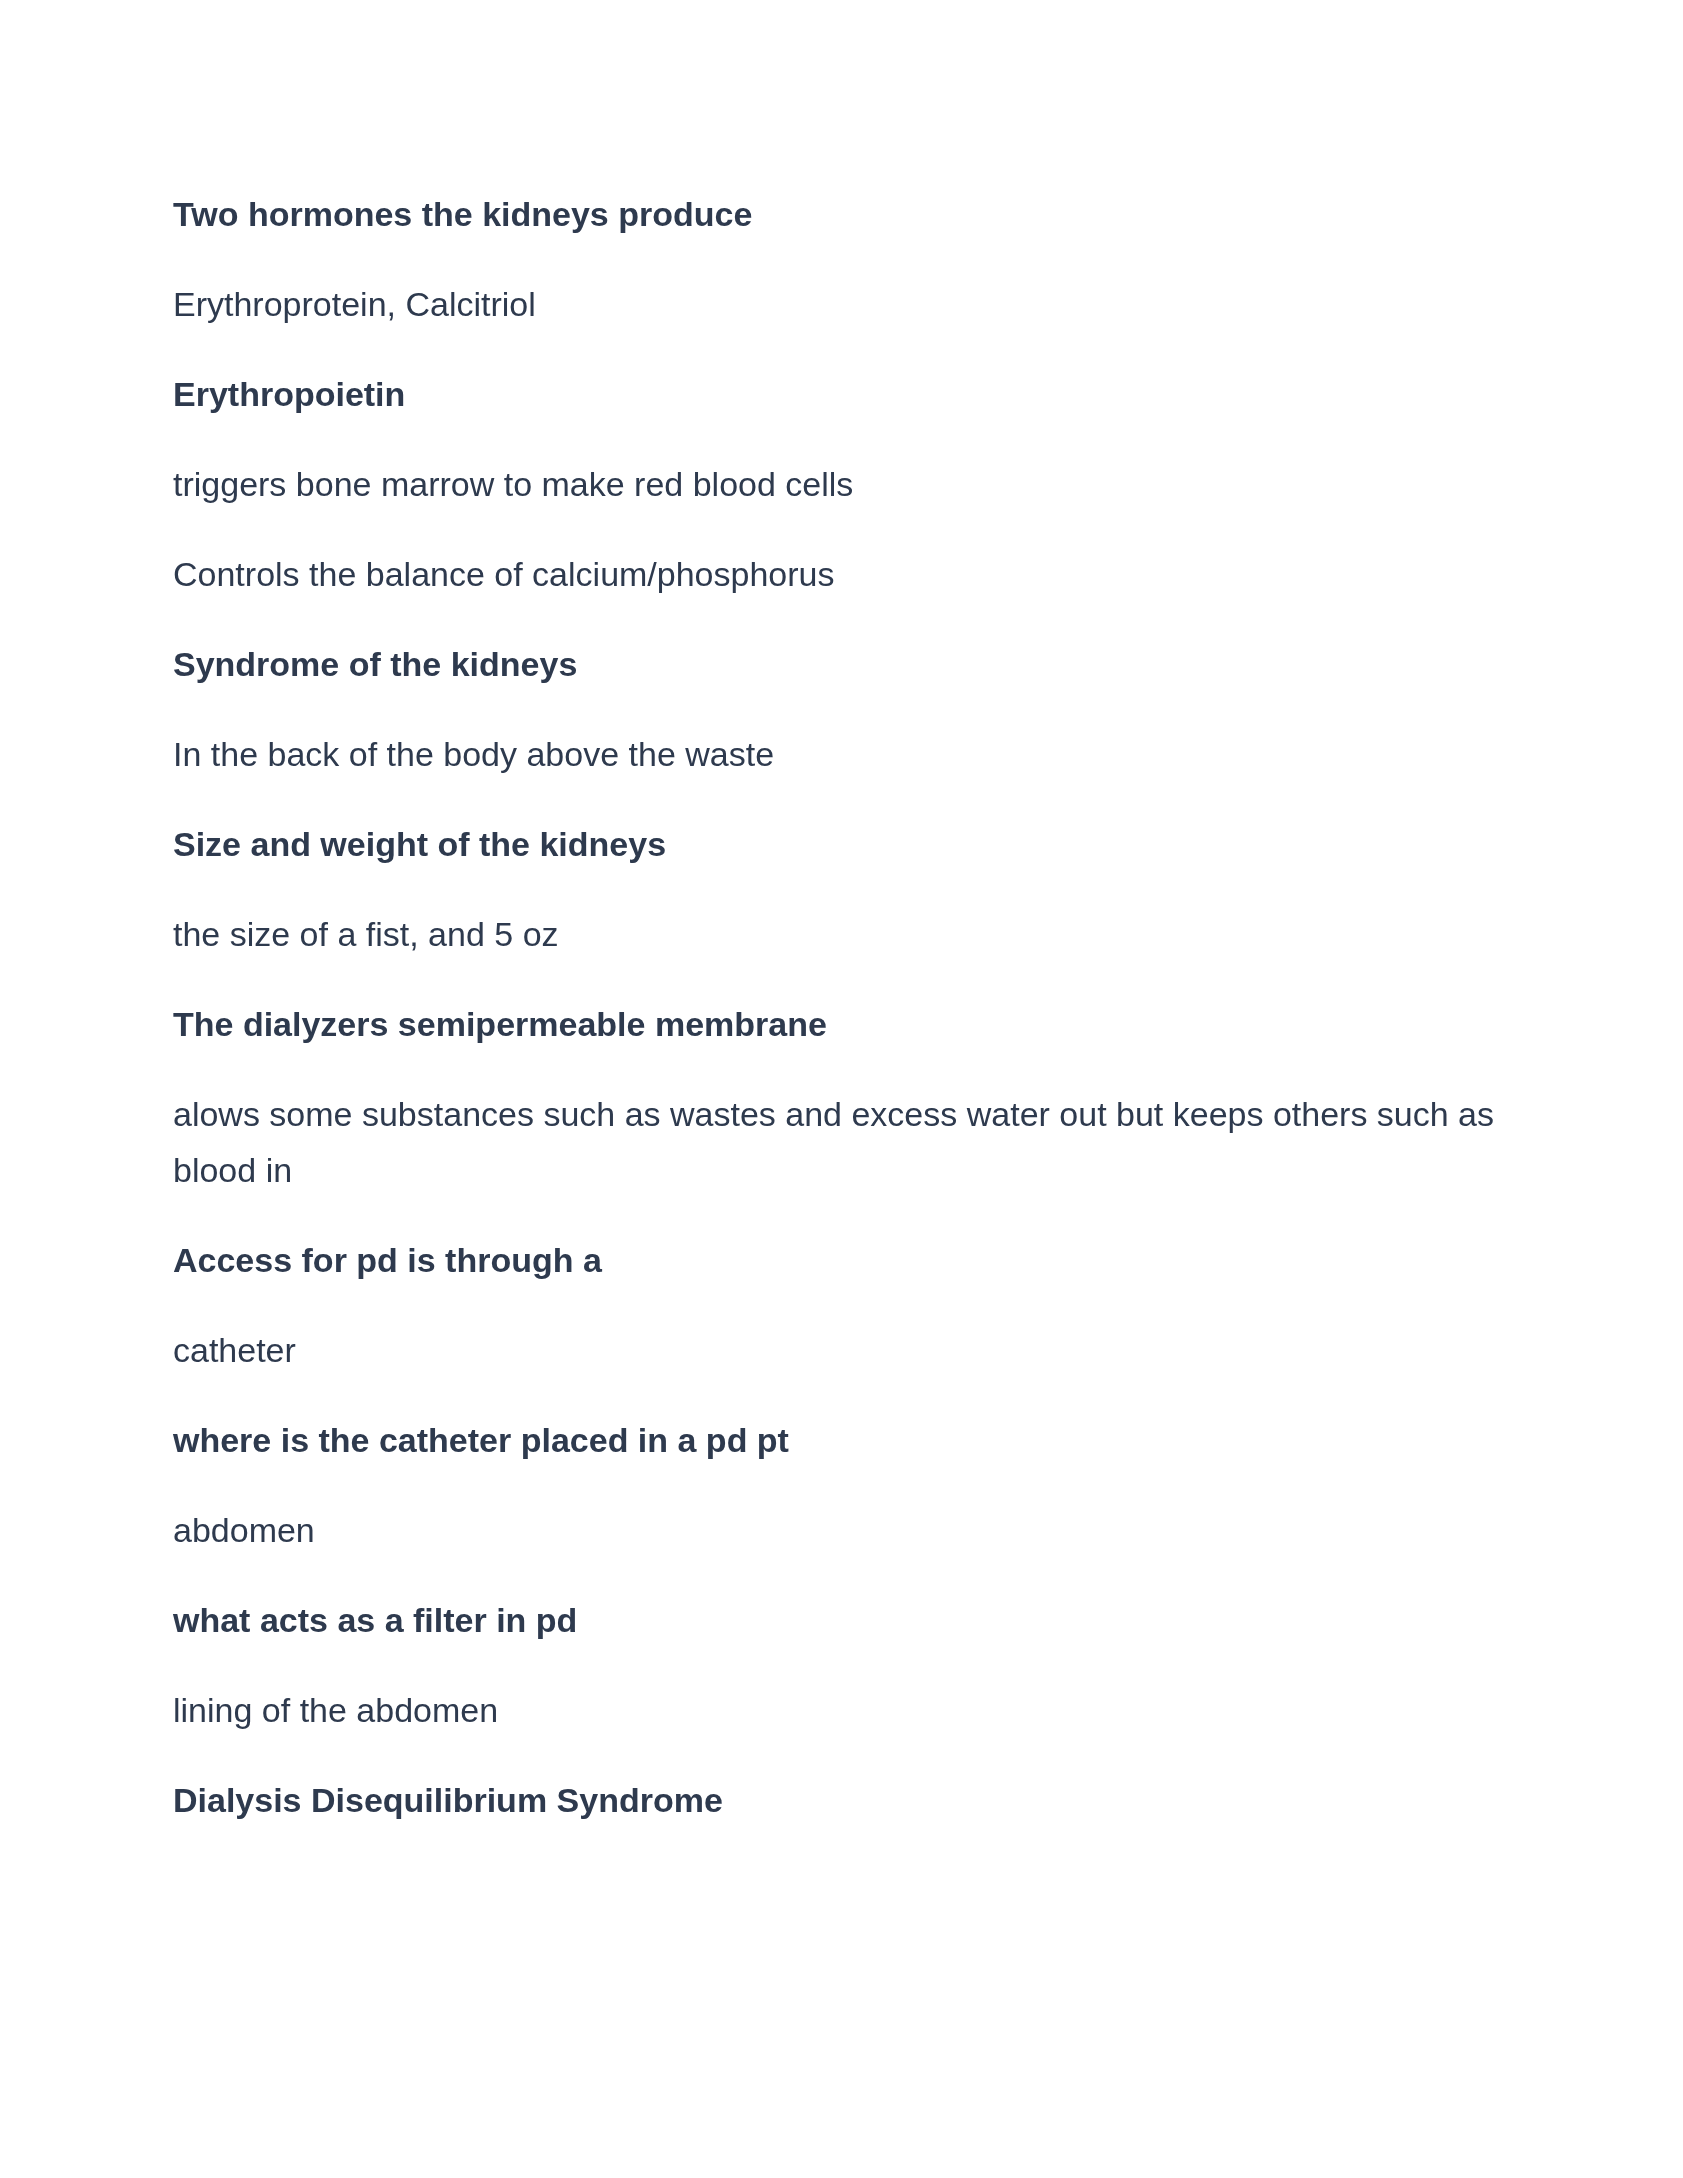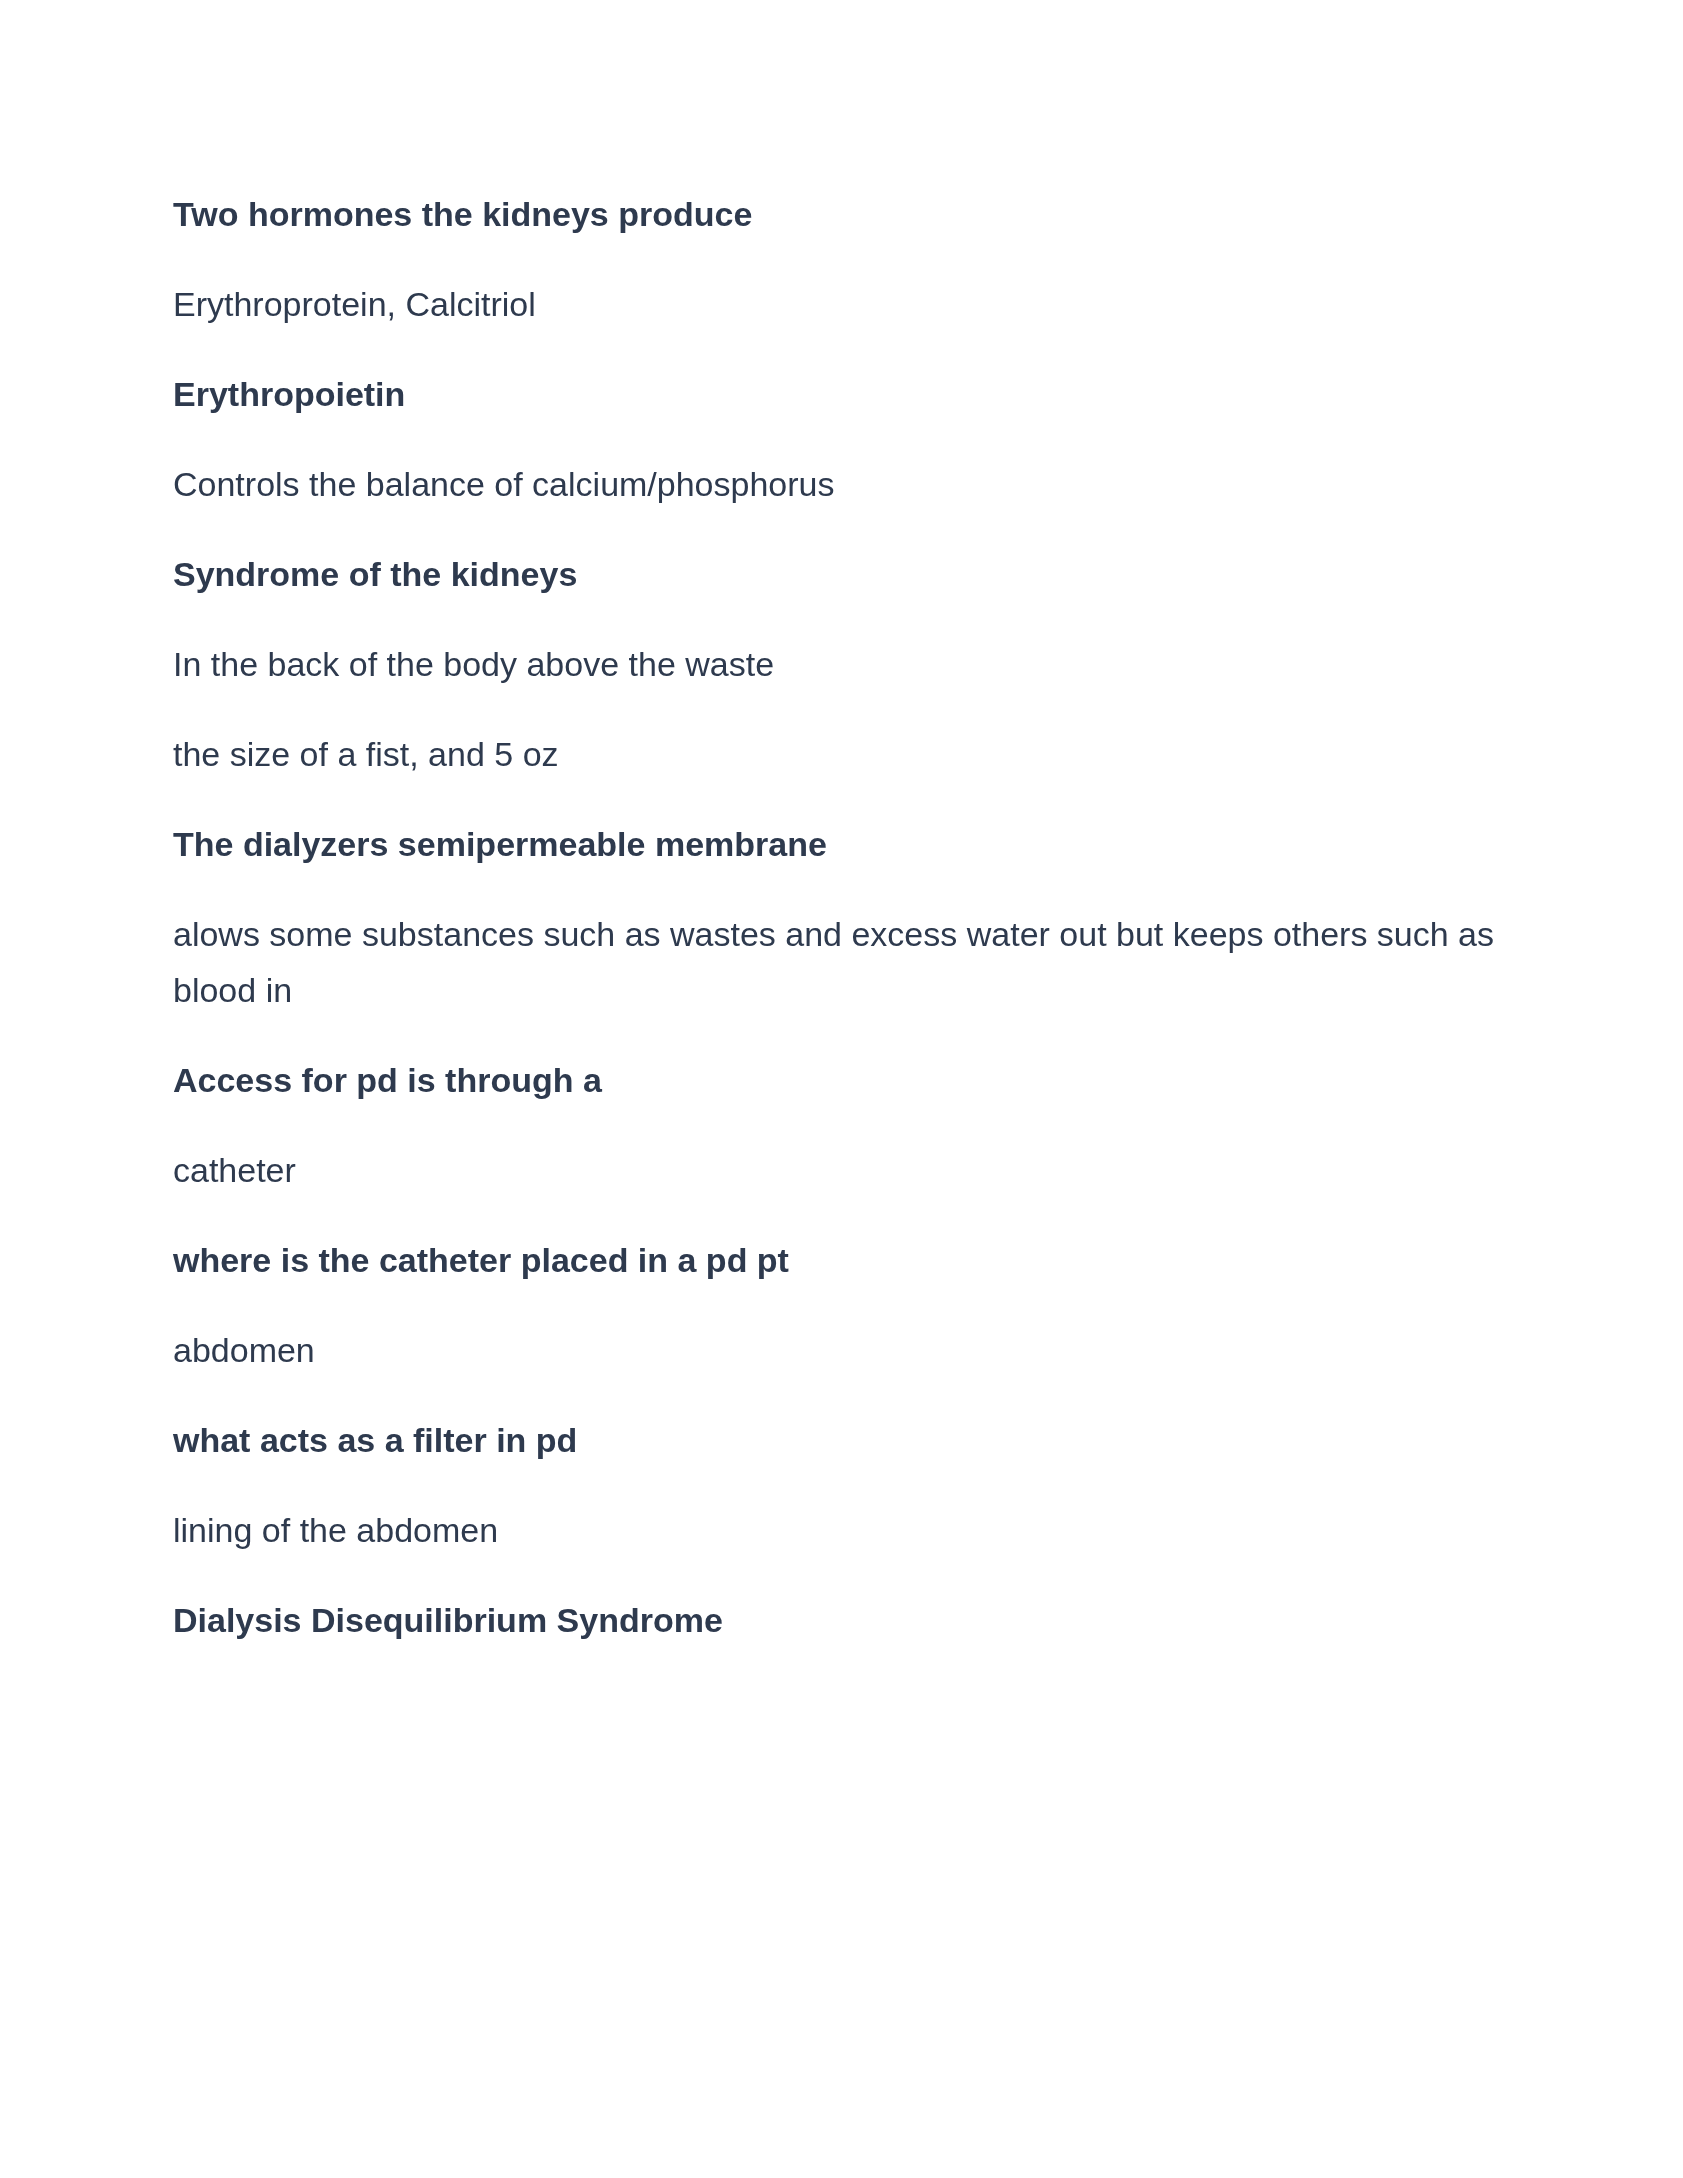--- a/index.html
+++ b/index.html
@@ -31,23 +31,25 @@
     font-weight: 700;
   }
 </style>
 </head>
 <body>
 
 <main class="page">
   <p class="term">Two hormones the kidneys produce</p>
   <p class="def">Erythroprotein, Calcitriol</p>
   <p class="term">Erythropoietin</p>
+  <p class="def">triggers bone marrow to make red blood cells</p>
   <p class="def">Controls the balance of calcium/phosphorus</p>
   <p class="term">Syndrome of the kidneys</p>
   <p class="def">In the back of the body above the waste</p>
+  <p class="term">Size and weight of the kidneys</p>
   <p class="def">the size of a fist, and 5 oz</p>
   <p class="term">The dialyzers semipermeable membrane</p>
   <p class="def">alows some substances such as wastes and excess water out but keeps others such as blood in</p>
   <p class="term">Access for pd is through a</p>
   <p class="def">catheter</p>
   <p class="term">where is the catheter placed in a pd pt</p>
   <p class="def">abdomen</p>
   <p class="term">what acts as a filter in pd</p>
   <p class="def">lining of the abdomen</p>
   <p class="term">Dialysis Disequilibrium Syndrome</p>

